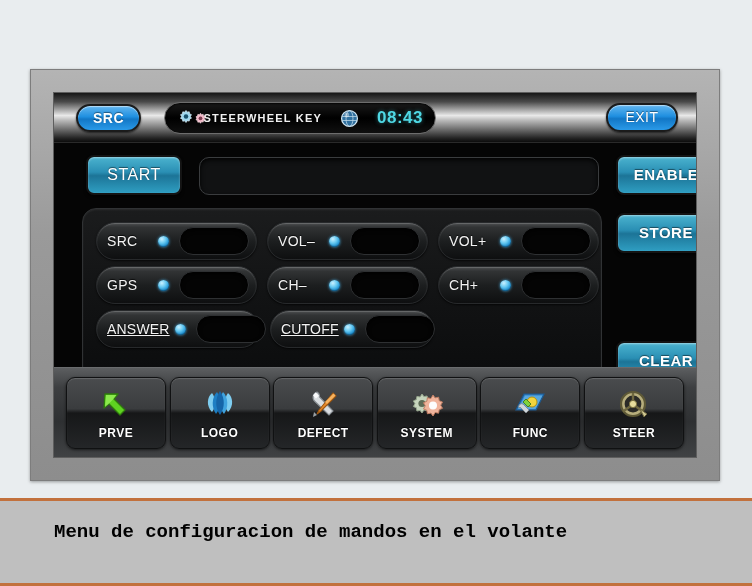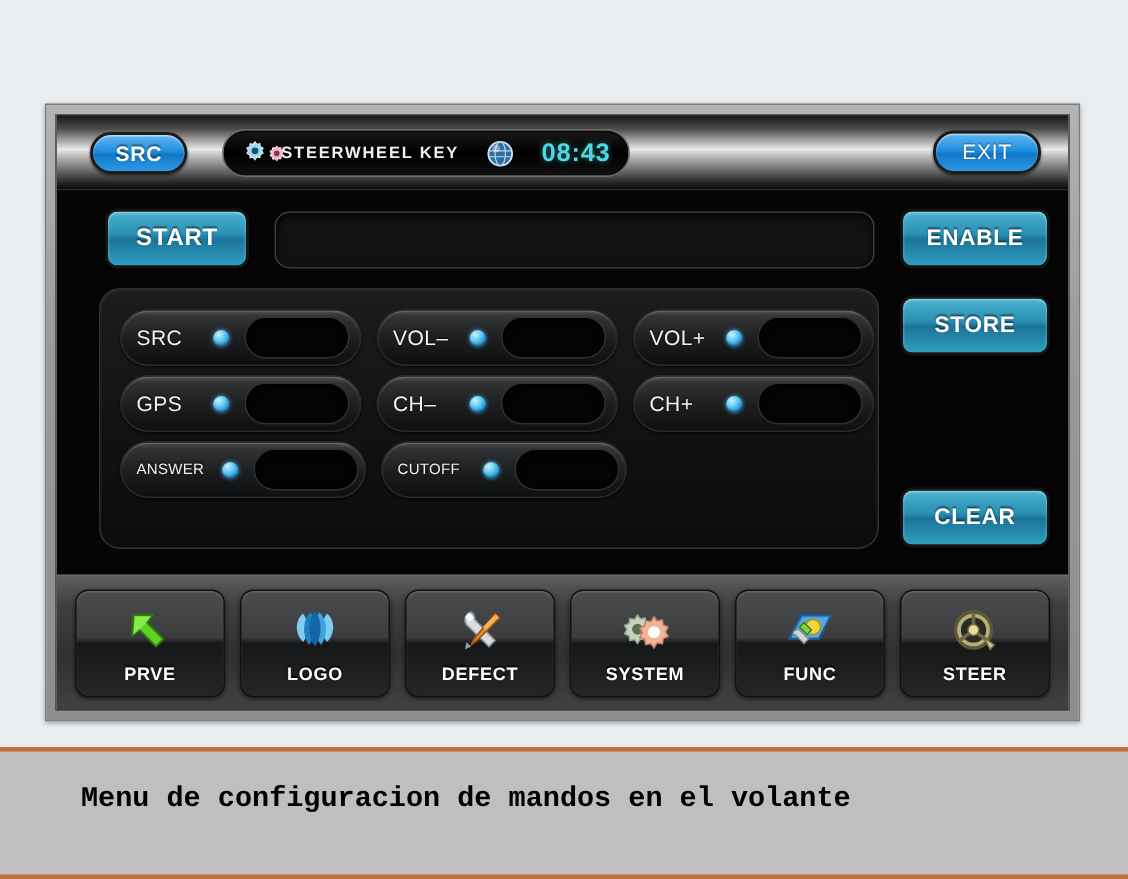--- a/index.html
+++ b/index.html
@@ -21,21 +21,21 @@
     background: #e9edef;
   }
 
   
   .device {
     position: absolute;
     left: 30px; top: 69px;
     width: 690px; height: 412px;
     background: linear-gradient(180deg,#b4b4b4 0%,#9a9a9a 40%,#8d8d8d 100%);
     border: 1px solid #7d7d7d;
-    padding: 6px;
+    padding: 22px;
     box-shadow: 0 1px 3px rgba(0,0,0,.35);
   }
   .device-inner {
     width: 100%; height: 100%;
     background: #050505;
     border: 1px solid #5e5e5e;
     position: relative;
     overflow: hidden;
   }
 
@@ -119,21 +119,21 @@
   
   .btn-start {
     position: absolute;
     left: 32px; top: 12px;
     width: 96px; height: 40px;
     border-radius: 8px;
     background: linear-gradient(180deg,#4bb3cf 0%,#2a8fb4 42%,#1c7497 52%,#2f9ec2 100%);
     border: 2px solid #141414;
     box-shadow: inset 0 1px 2px rgba(255,255,255,.45), 0 2px 3px rgba(0,0,0,.7);
     color: #fff;
-    font-size: 16px; font-weight: bold;
+    font-size: 16px; font-weight: normal;
     line-height: 36px; text-align: center;
     letter-spacing: .5px;
     text-shadow: 0 -1px 1px rgba(0,0,0,.5);
   }
   .display-field {
     position: absolute;
     left: 145px; top: 14px;
     width: 400px; height: 38px;
     border-radius: 10px;
     background: #111213;
@@ -186,21 +186,21 @@
   .key-label {
     color: #f2f2f2;
     font-size: 14px;
     font-weight: normal;
     letter-spacing: .3px;
     white-space: nowrap;
     flex: 0 0 auto;
     min-width: 46px;
     text-shadow: 0 -1px 1px rgba(0,0,0,.8);
   }
-  .key-label.small { font-size: 10px; letter-spacing: .2px; min-width: 52px; }
+  .key-label.small { font-size: 14px; letter-spacing: .2px; min-width: 52px; text-decoration: underline; }
   .led {
     flex: 0 0 11px;
     width: 11px; height: 11px;
     border-radius: 50%;
     background: radial-gradient(circle at 35% 28%, #c9f0ff 0%, #66c9f2 38%, #1e8fd0 70%, #0b5a93 100%);
     box-shadow: 0 0 3px rgba(80,190,250,.85), inset 0 -1px 1px rgba(0,0,0,.3);
     margin-left: auto;
   }
   .key-input {
     flex: 0 0 70px;

